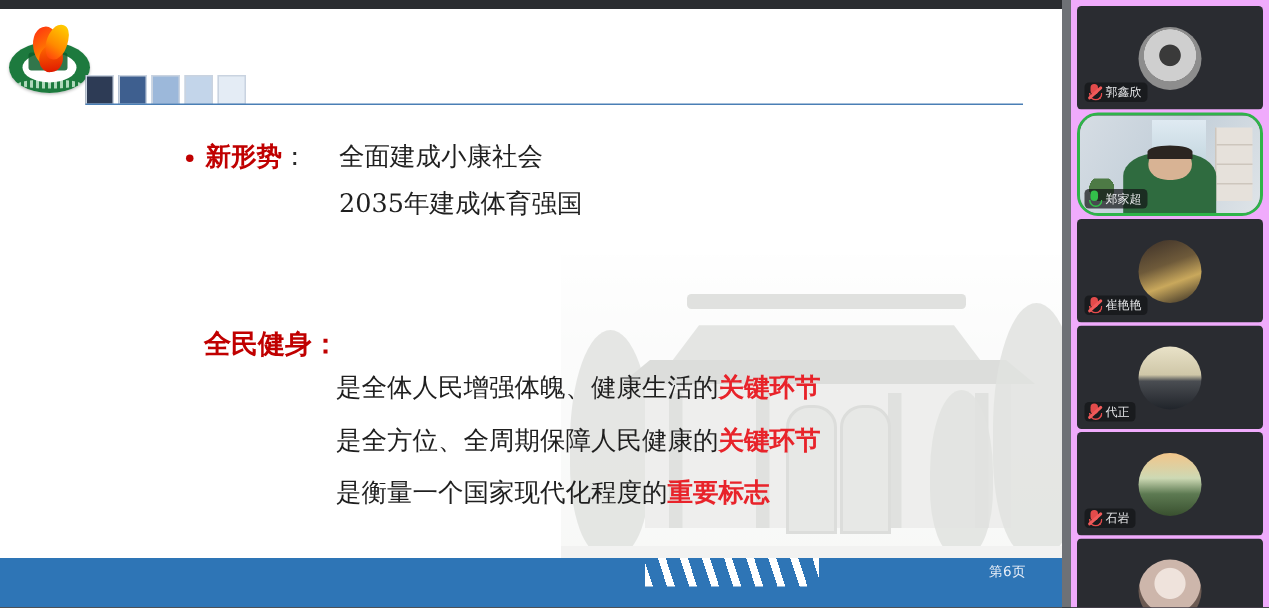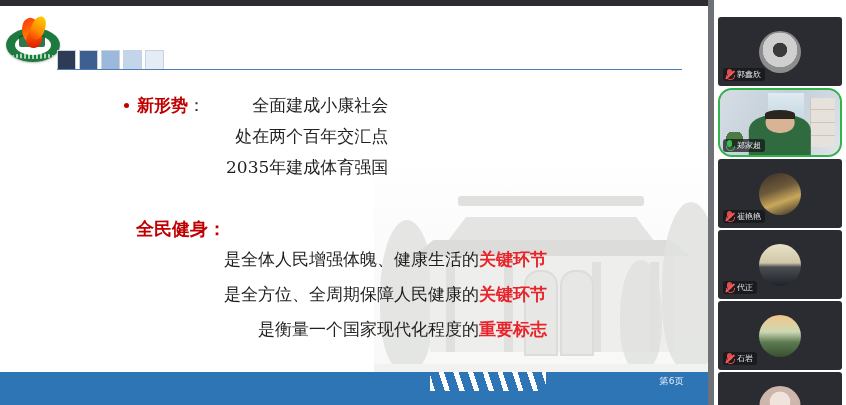--- a/index.html
+++ b/index.html
@@ -216,21 +216,20 @@
     height: 1px;
     background: #4a7fb5;
   }
 
   
   .slide-body {
     position: absolute;
     left: 0; top: 0;
     width: 100%;
     height: 100%;
-    text-align: right;
   }
 
   .bullet-row {
     position: absolute;
     left: 124px;
     top: 84px;
     display: flex;
     align-items: flex-start;
   }
   .bullet-dot {
@@ -333,22 +332,22 @@
     background: #6e7176;
   }
 
   
   #video-panel {
     position: absolute;
     left: 714px;
     top: 0;
     width: 132px;
     height: 405px;
-    background: #ffffff;
-    padding: 17px 4px 0 4px;
+    background: #f0abfc;
+    padding: 4px 4px 0 4px;
     box-sizing: border-box;
     text-align: right;
   }
   .tile {
     position: relative;
     width: 124px;
     height: 69px;
     background: #2a2c31;
     border-radius: 3px;
     margin-bottom: 2px;
@@ -511,21 +510,20 @@
     <div class="slide-body">
 
       <div class="bullet-row">
         <div class="bullet-dot"></div>
         <span class="lead-label">新形势</span>
           <span class="lead-colon">：</span>
       </div>
 
       <div class="lead-lines">
         <div>全面建成小康社会</div>
-        <div>处在两个百年交汇点</div>
         <div>2035年建成体育强国</div>
       </div>
 
       <div class="section-title">全民健身：</div>
 
       <div class="detail-lines">
         <div>
           <span>是全体人民增强体魄、健康生活的</span><span class="hl">关键环节</span>
         </div>
         <div>

